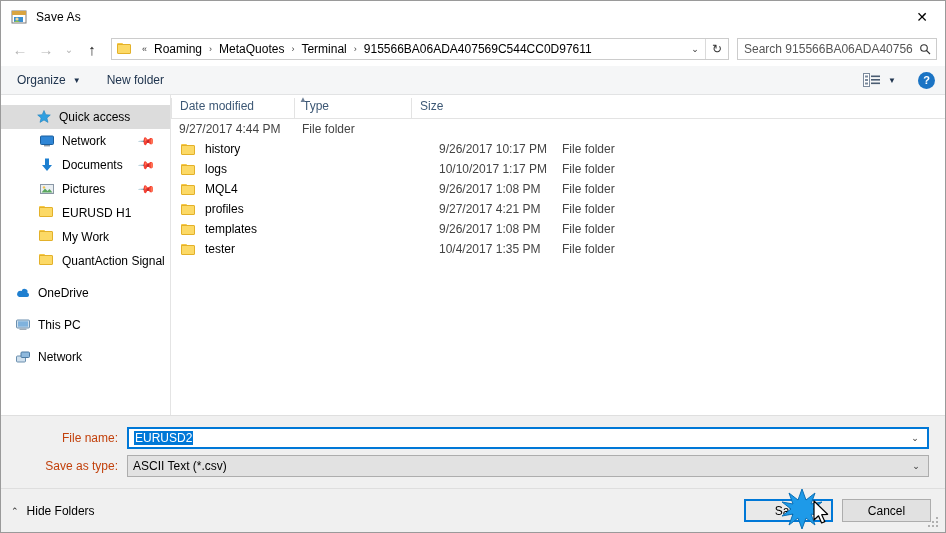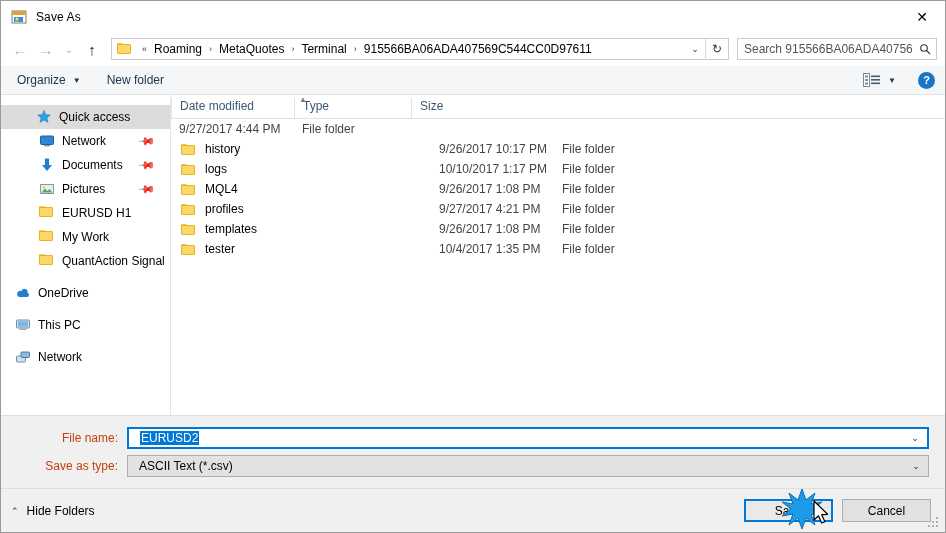--- a/index.html
+++ b/index.html
@@ -369,21 +369,21 @@
     background: #fff;
     display: flex;
     align-items: center;
     box-sizing: border-box;
     min-width: 0;
   }
   .combo.focused { border: 2px solid #0078d7; }
   .combo.readonly { background: #e2e2e2; border: 1px solid #adadad; }
   .combo .val {
     flex: 1 1 auto;
-    padding-left: 11px;
+    padding-left: 5px;
     font-size: 12px;
     color: #000;
     white-space: nowrap;
     overflow: hidden;
   }
   .combo .val .sel-text {
     background: #0078d7;
     color: #ffffff;
     padding: 1px 1px;
   }

